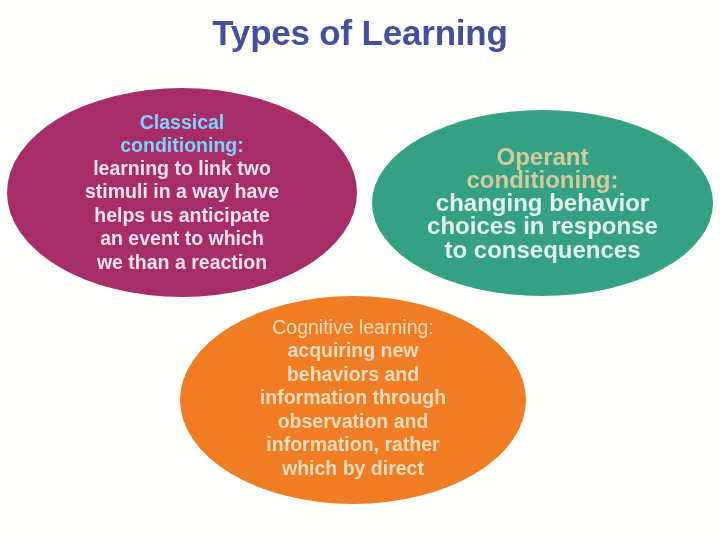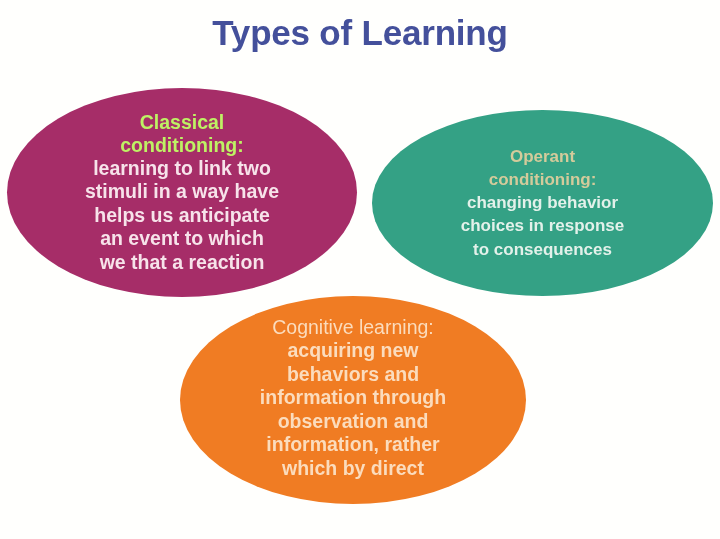--- a/index.html
+++ b/index.html
@@ -69,34 +69,34 @@
     width: 350px;
     height: 209px;
     background: #a62d68;
   }
   #ellipse-classical .text-stack {
     font-size: 19.5px;
     line-height: 23.5px;
     color: #f7e3ea;
   }
   #ellipse-classical .heading {
-    color: #bef264;
+    color: #7dd3fc;
     line-height: 23px;
   }
 
   
   #ellipse-operant {
     left: 372px;
     top: 110px;
     width: 341px;
     height: 186px;
     background: #34a185;
   }
   #ellipse-operant .text-stack {
-    font-size: 17px;
+    font-size: 24px;
     line-height: 23.5px;
     color: #e3f1ea;
   }
   #ellipse-operant .heading {
     color: #d4cb9b;
     line-height: 23px;
   }
 
   
   #ellipse-cognitive {
@@ -127,21 +127,21 @@
   <div id="slide-title">Types of Learning</div>
 
   <div class="ellipse" id="ellipse-classical">
     <div class="text-stack">
       <span class="heading">Classical</span>
       <span class="heading">conditioning:</span>
       <span class="body-line">learning to link two</span>
       <span class="body-line">stimuli in a way have</span>
       <span class="body-line">helps us anticipate</span>
       <span class="body-line">an event to which</span>
-      <span class="body-line">we that a reaction</span>
+      <span class="body-line">we than a reaction</span>
     </div>
   </div>
 
   <div class="ellipse" id="ellipse-operant">
     <div class="text-stack">
       <span class="heading">Operant</span>
       <span class="heading">conditioning:</span>
       <span class="body-line">changing behavior</span>
       <span class="body-line">choices in response</span>
       <span class="body-line">to consequences</span>

